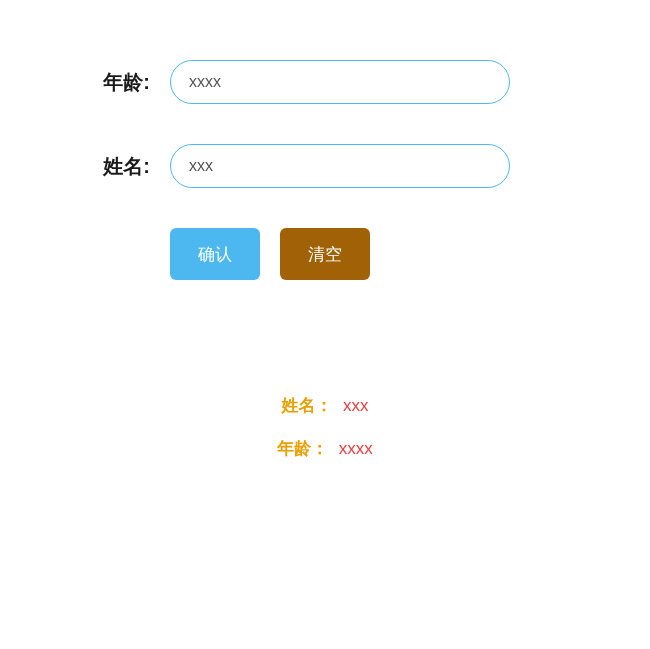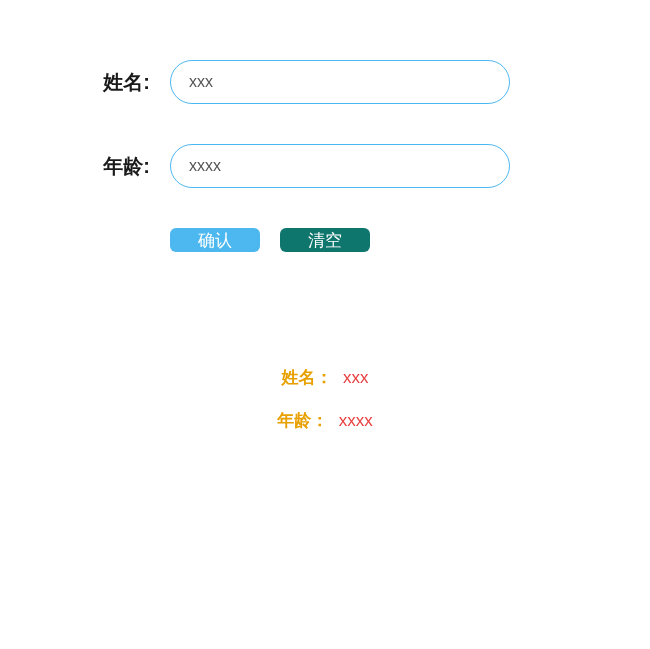--- a/index.html
+++ b/index.html
@@ -53,35 +53,35 @@
     .button-row {
       display: flex;
       align-items: center;
       margin-left: 90px;
       gap: 20px;
       margin-bottom: 80px;
     }
 
     .btn {
       width: 90px;
-      height: 24px;
+      height: 52px;
       border: none;
       border-radius: 6px;
       font-size: 17px;
       color: #ffffff;
       cursor: pointer;
       font-family: "Microsoft YaHei", "SimHei", sans-serif;
     }
 
     .btn-confirm {
       background: #4db8f0;
     }
 
     .btn-clear {
-      background: #0f766e;
+      background: #a16207;
     }
 
     .result-section {
       width: 100%;
       display: flex;
       flex-direction: column;
       align-items: center;
       gap: 20px;
       margin-top: 34px;
     }
@@ -99,27 +99,27 @@
       color: #e84040;
       margin-left: 6px;
     }
   </style>
 </head>
 <body>
 
 <div class="form-section">
 
   <div class="form-row">
-    <label class="form-label">姓名:</label>
-    <input class="form-input" type="text" value="xxx" placeholder="xxx" style="">
+    <label class="form-label">年龄:</label>
+    <input class="form-input" type="text" value="xxxx" placeholder="xxxx" style="">
   </div>
 
   <div class="form-row">
-    <label class="form-label">年龄:</label>
-    <input class="form-input" type="text" value="xxxx" placeholder="xxxx" style="">
+    <label class="form-label">姓名:</label>
+    <input class="form-input" type="text" value="xxx" placeholder="xxx" style="">
   </div>
 
 </div>
 
 <div class="button-row">
   <button class="btn btn-confirm">确认</button>
   <button class="btn btn-clear">清空</button>
 </div>
 
 <div class="result-section">

